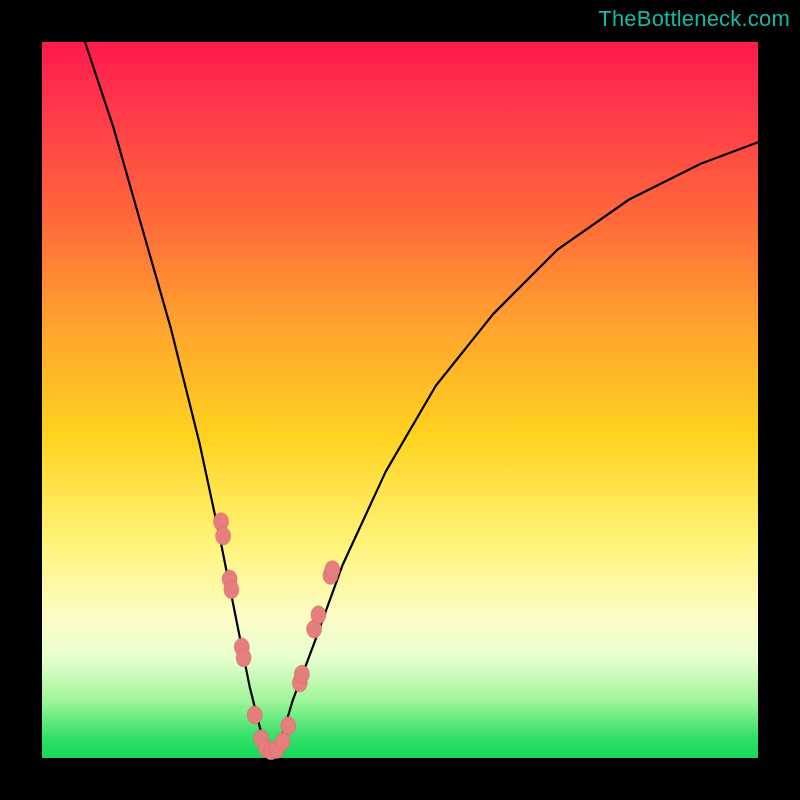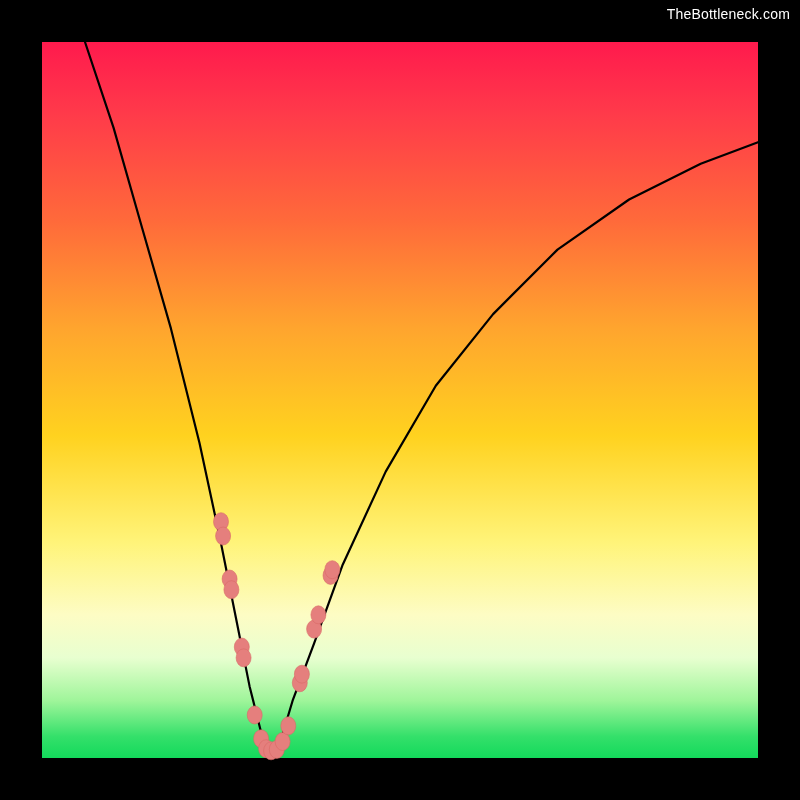--- a/index.html
+++ b/index.html
@@ -38,22 +38,22 @@
       #e8ffd0 86%,
       #9ff59a 92%,
       #34e06a 97%,
       #13d95b 100%
     );
   }
   .watermark {
     position: absolute;
     top: 6px;
     right: 10px;
-    color: #ffffff;
-    font-size: 14px;
+    color: #14b8a6;
+    font-size: 22px;
     font-weight: 400;
     letter-spacing: 0.2px;
     user-select: none;
   }
   svg.curve {
     position: absolute;
     left: 0;
     top: 0;
     width: 716px;
     height: 716px;

